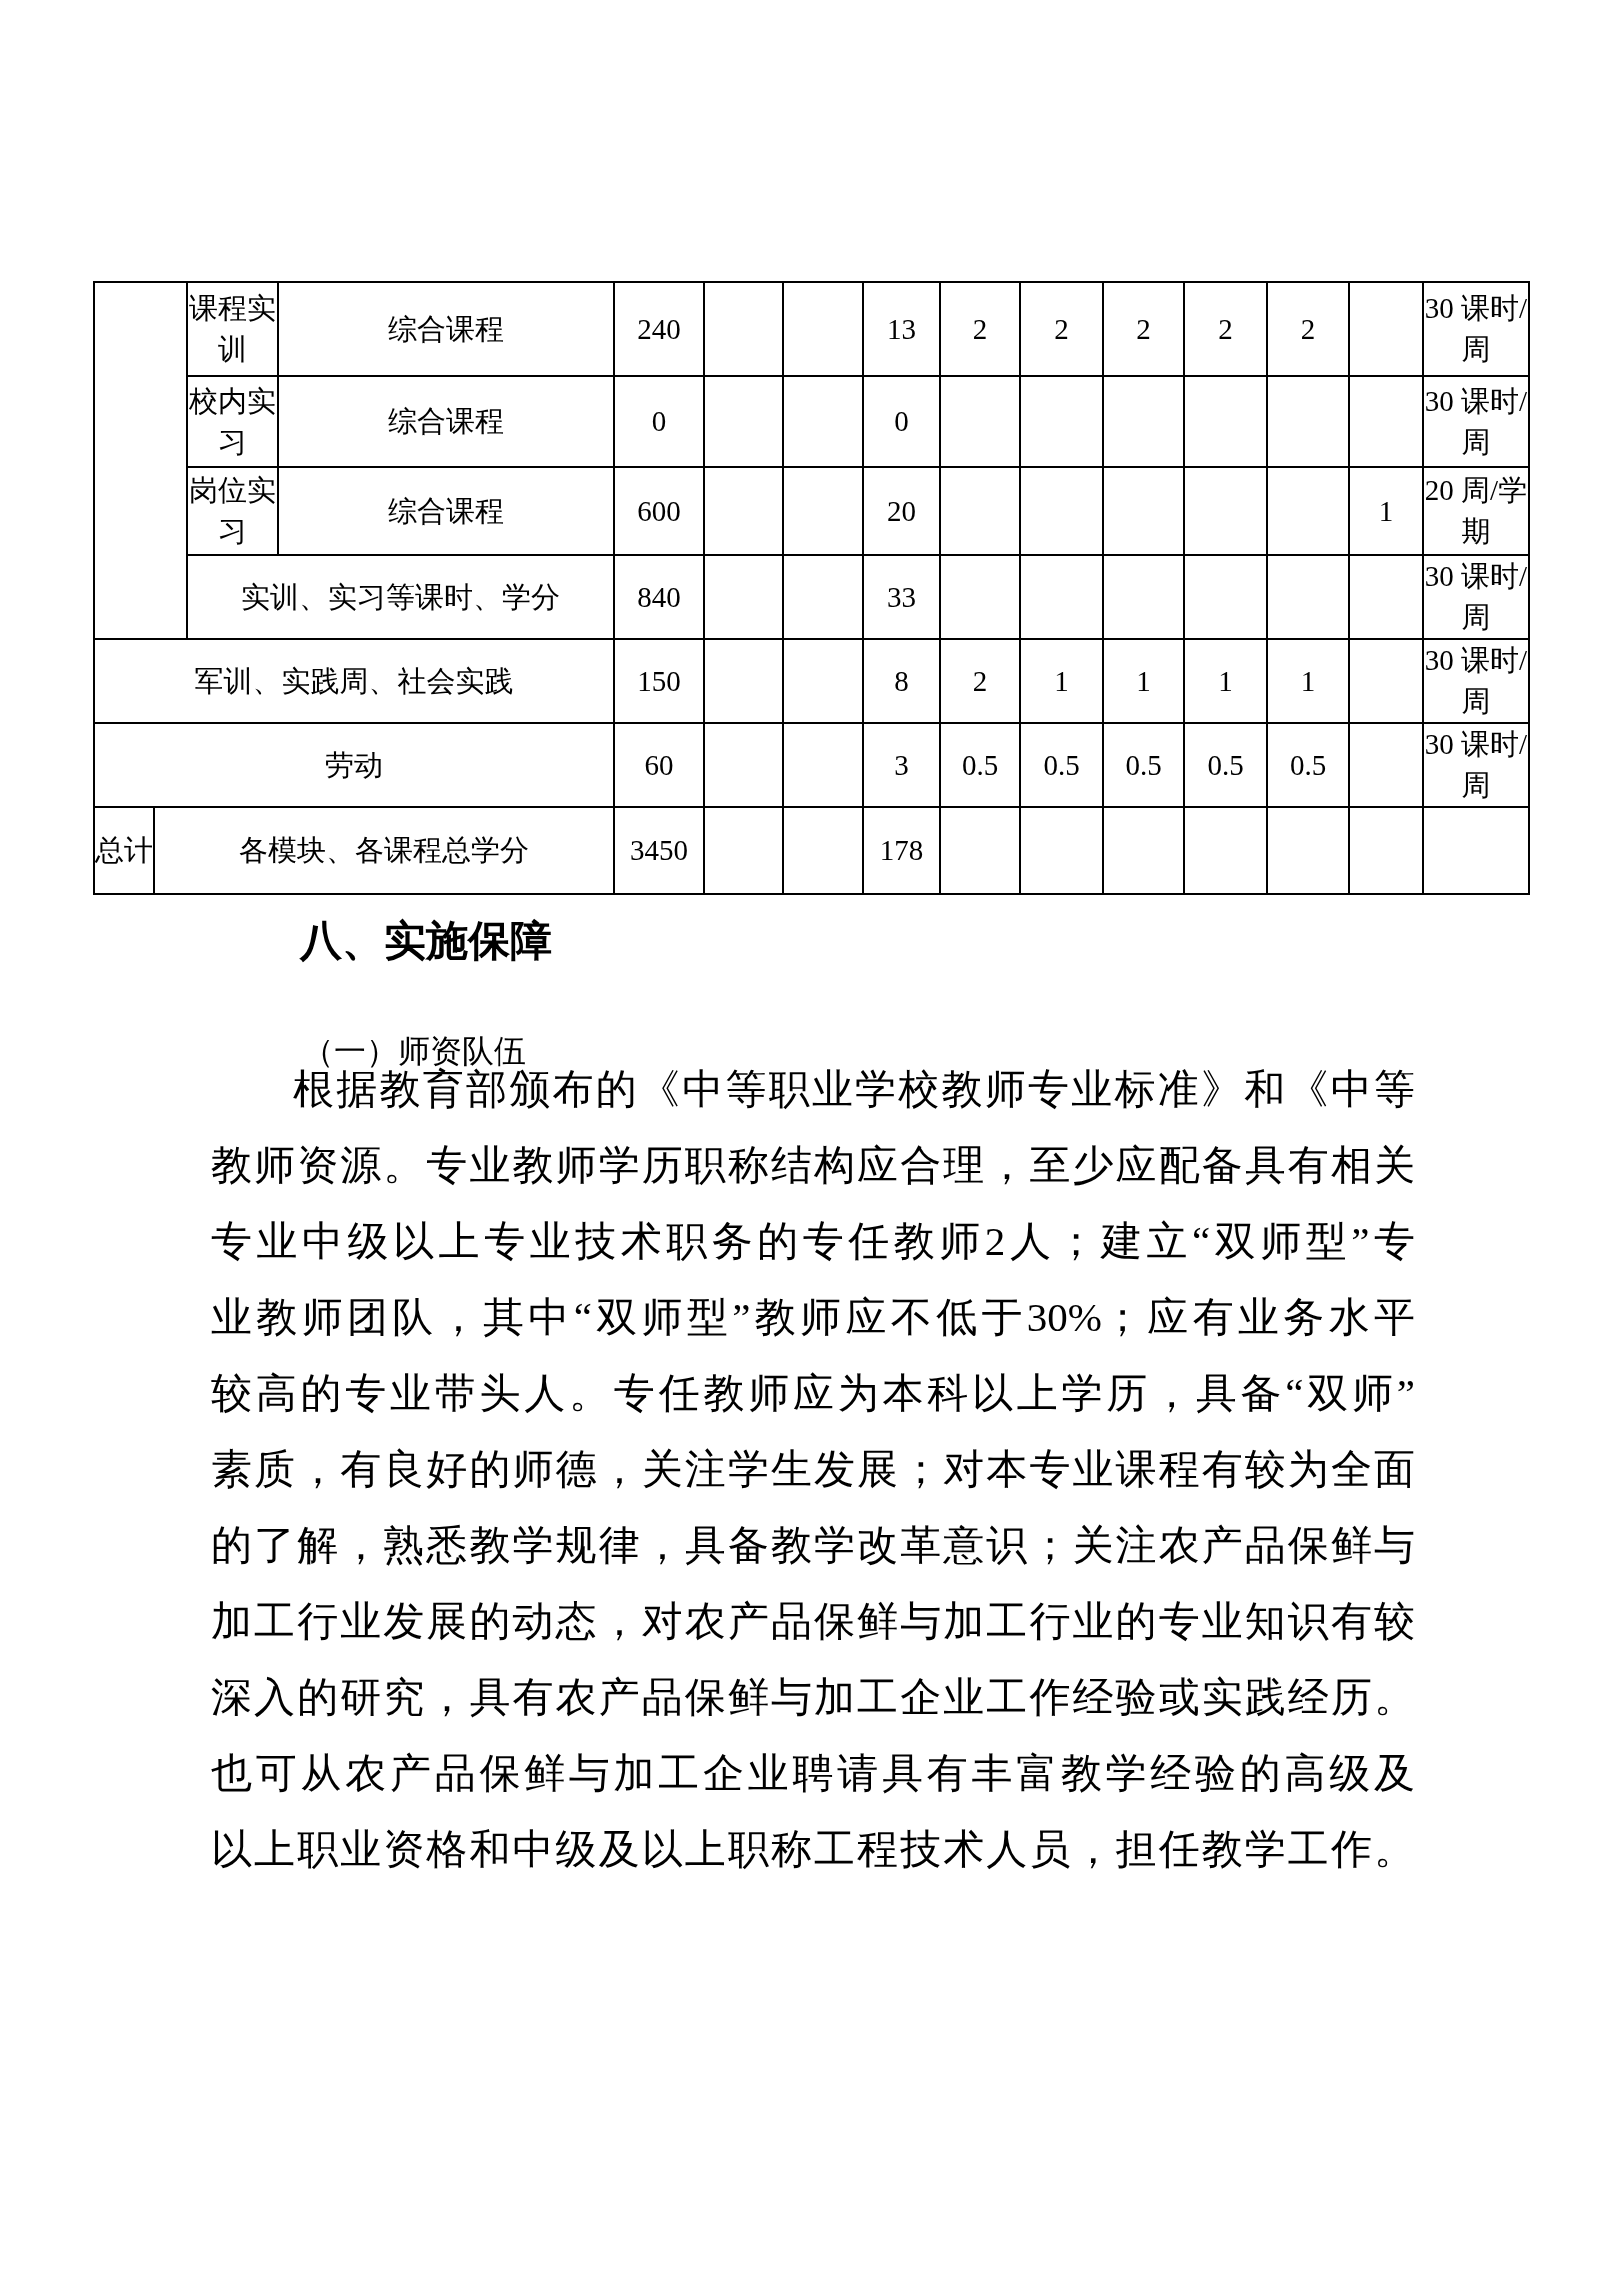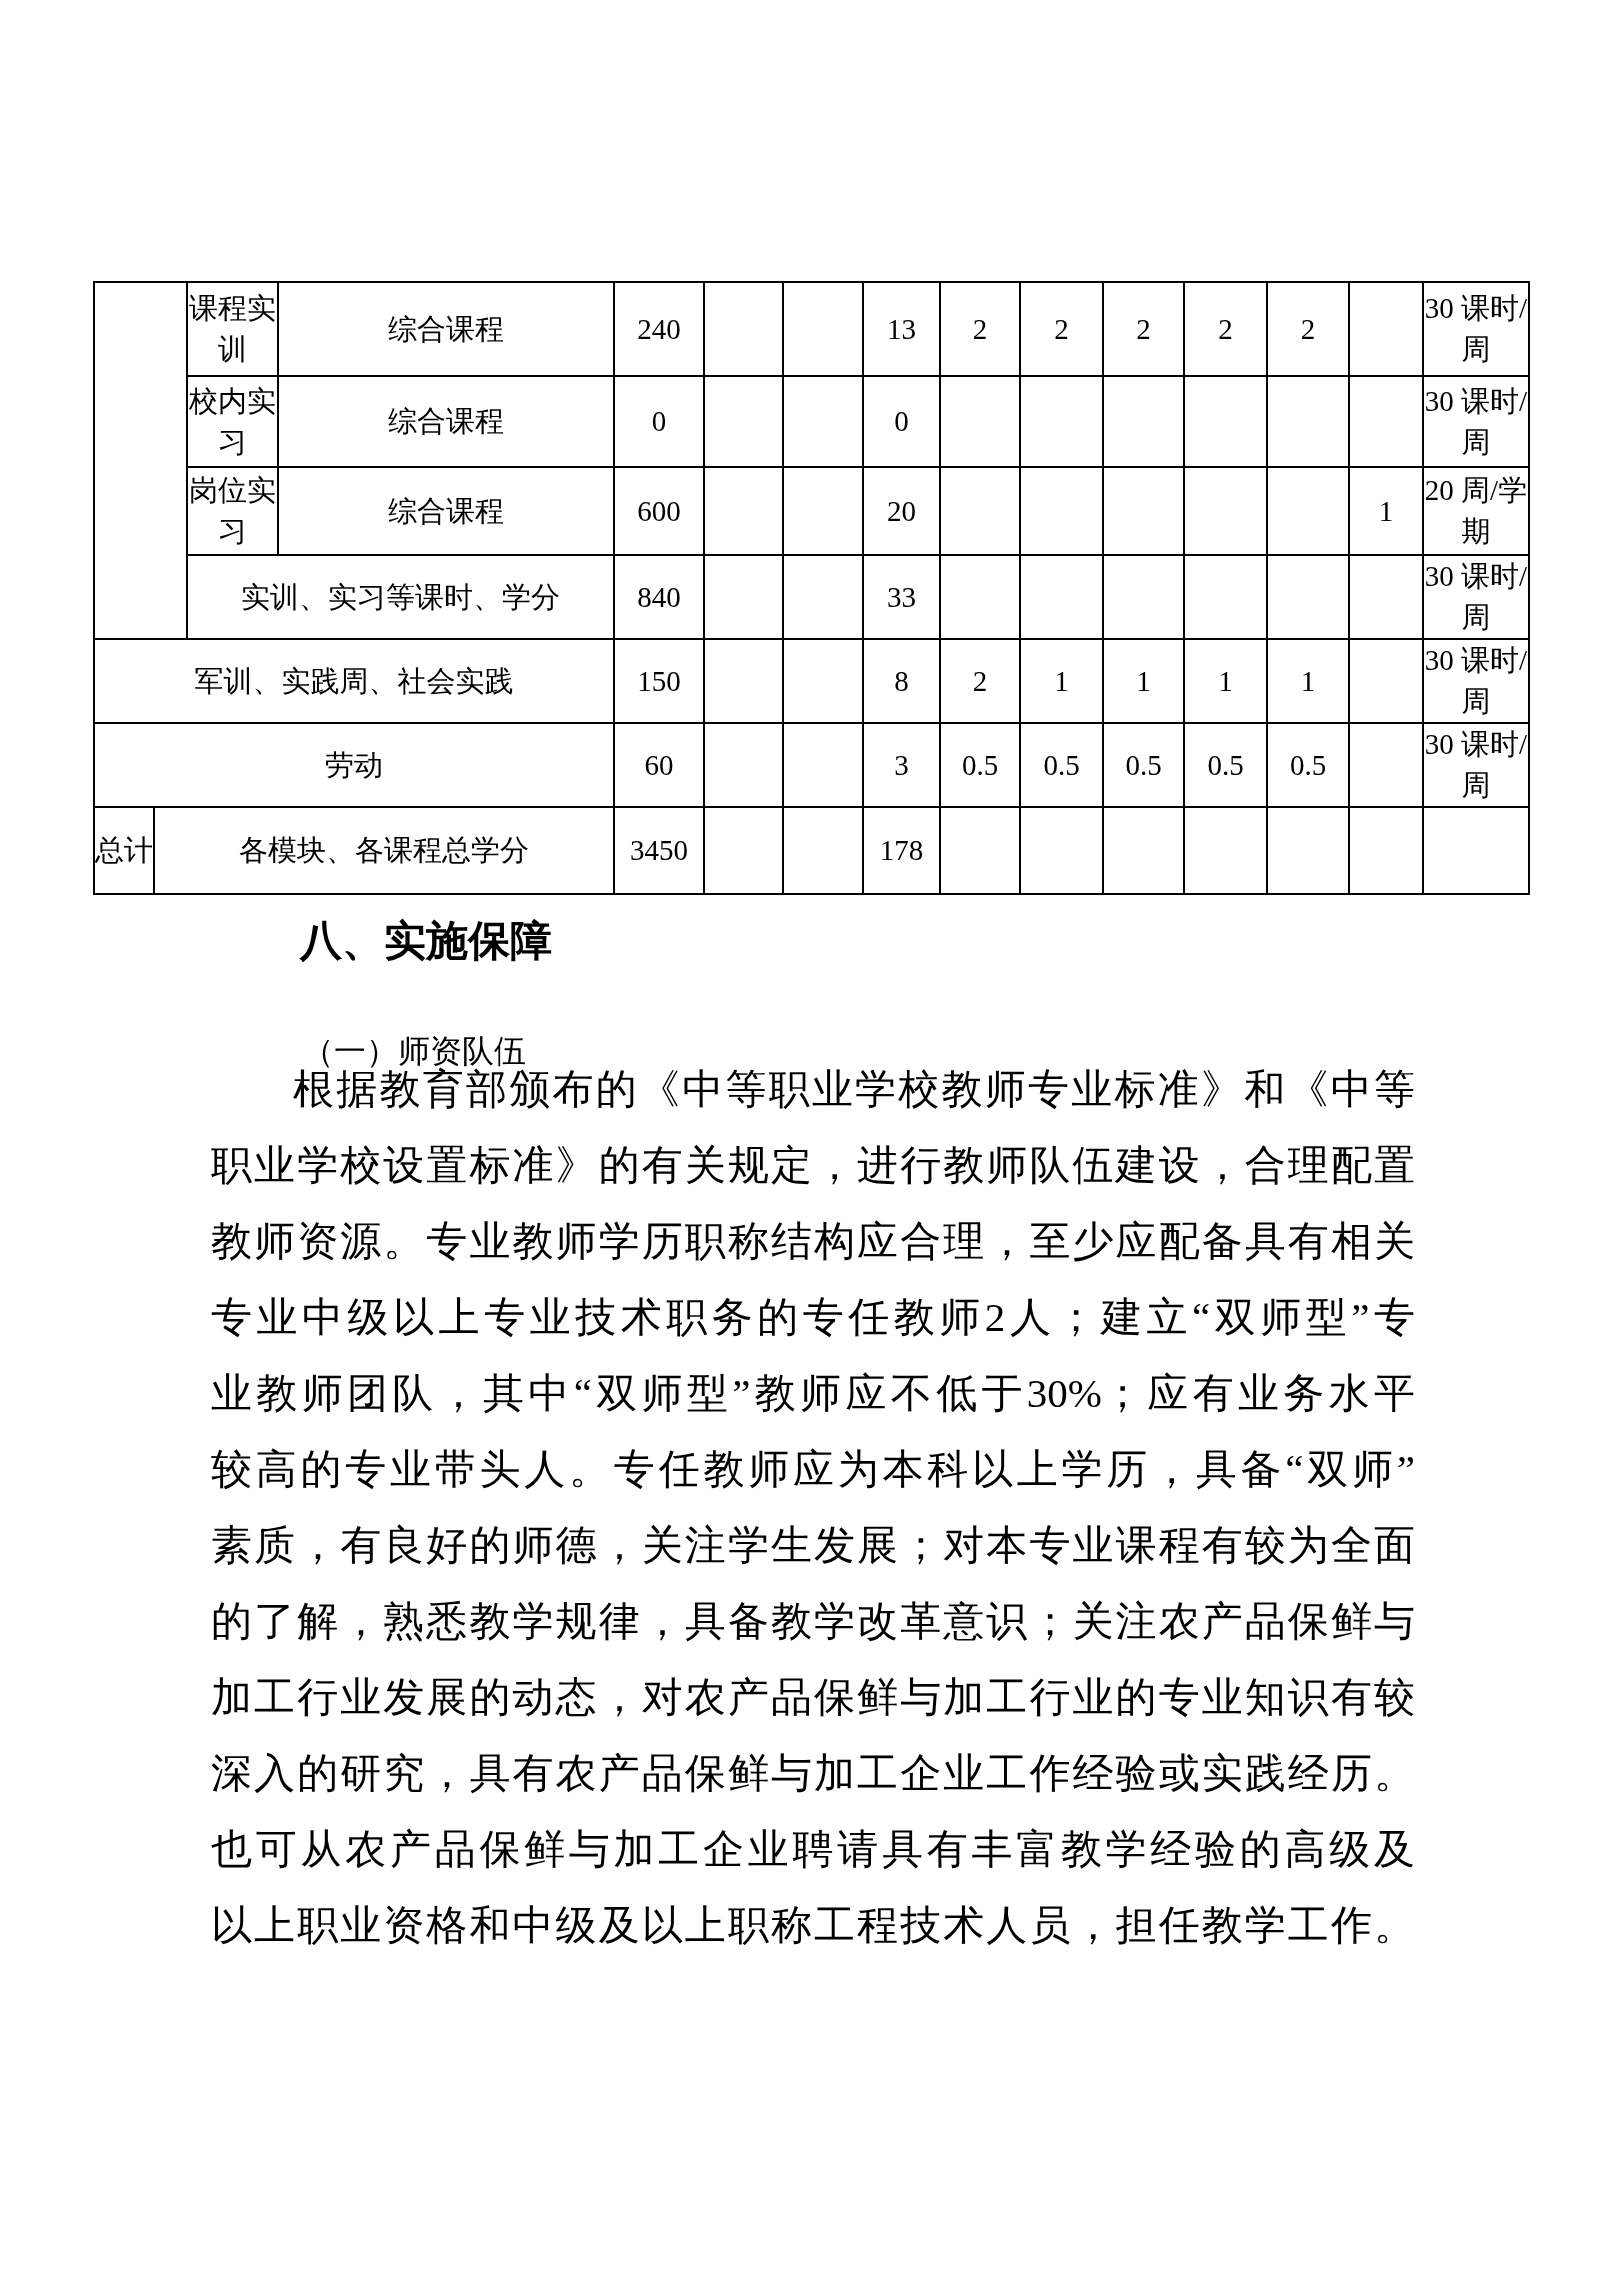--- a/index.html
+++ b/index.html
@@ -208,21 +208,20 @@
       <td></td>
     </tr>
   </tbody>
     </table>
 
   <div class="section-heading">八、实施保障</div>
   <div class="subsection-heading">（一）师资队伍</div>
 
   <div class="body-text">
     <div class="body-line indent">根据教育部颁布的《中等职业学校教师专业标准》和《中等</div>
-    <div class="body-line">职业学校设置标准》的有关规定，进行教师队伍建设，合理配置</div>
     <div class="body-line">教师资源。专业教师学历职称结构应合理，至少应配备具有相关</div>
     <div class="body-line">专业中级以上专业技术职务的专任教师2人；建立“双师型”专</div>
     <div class="body-line">业教师团队，其中“双师型”教师应不低于30%；应有业务水平</div>
     <div class="body-line">较高的专业带头人。专任教师应为本科以上学历，具备“双师”</div>
     <div class="body-line">素质，有良好的师德，关注学生发展；对本专业课程有较为全面</div>
     <div class="body-line">的了解，熟悉教学规律，具备教学改革意识；关注农产品保鲜与</div>
     <div class="body-line">加工行业发展的动态，对农产品保鲜与加工行业的专业知识有较</div>
     <div class="body-line">深入的研究，具有农产品保鲜与加工企业工作经验或实践经历。</div>
     <div class="body-line">也可从农产品保鲜与加工企业聘请具有丰富教学经验的高级及</div>
     <div class="body-line">以上职业资格和中级及以上职称工程技术人员，担任教学工作。</div>

